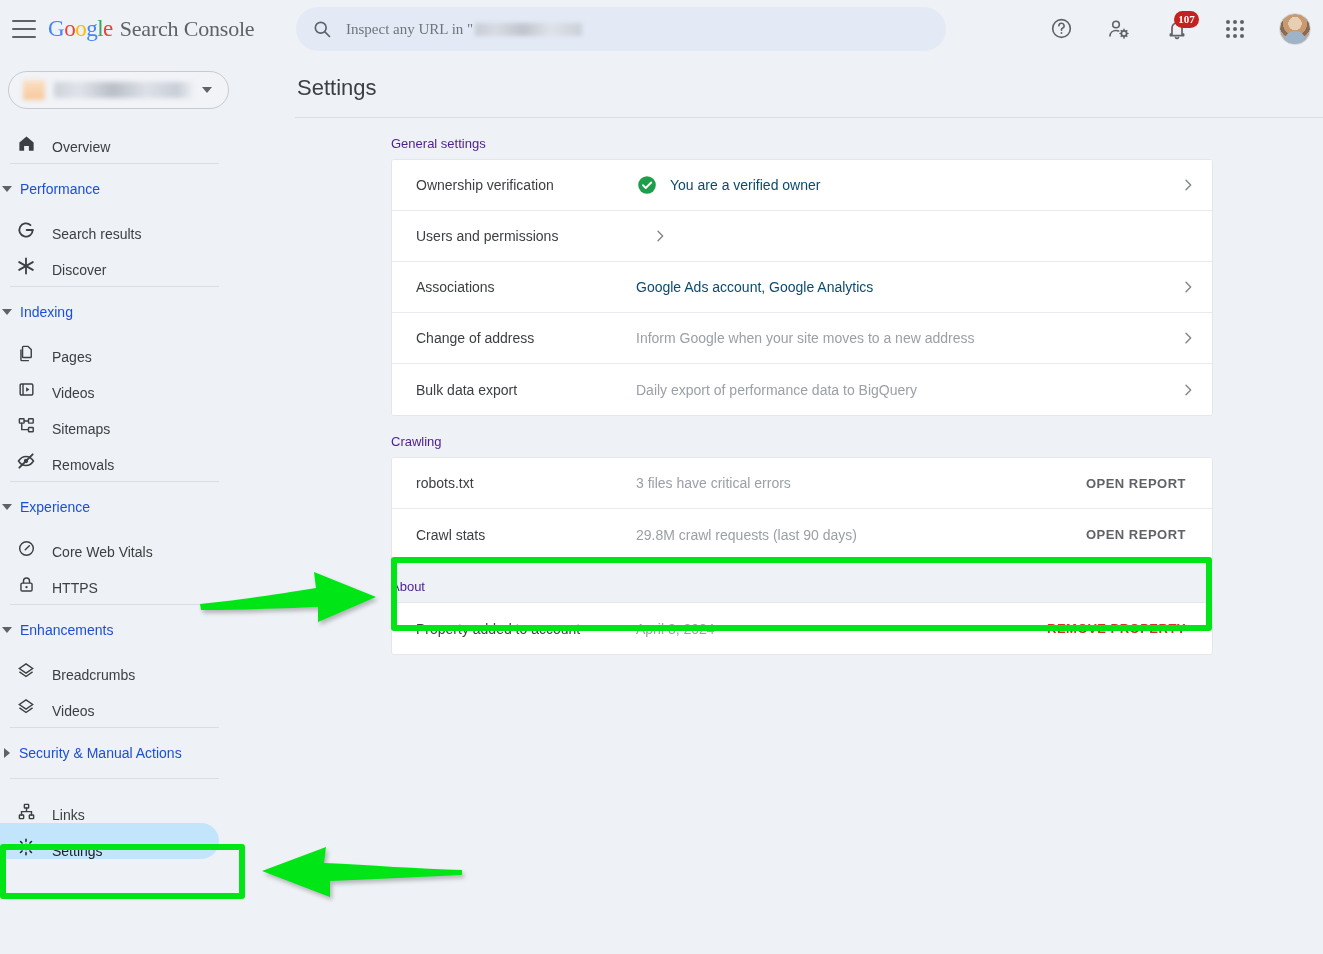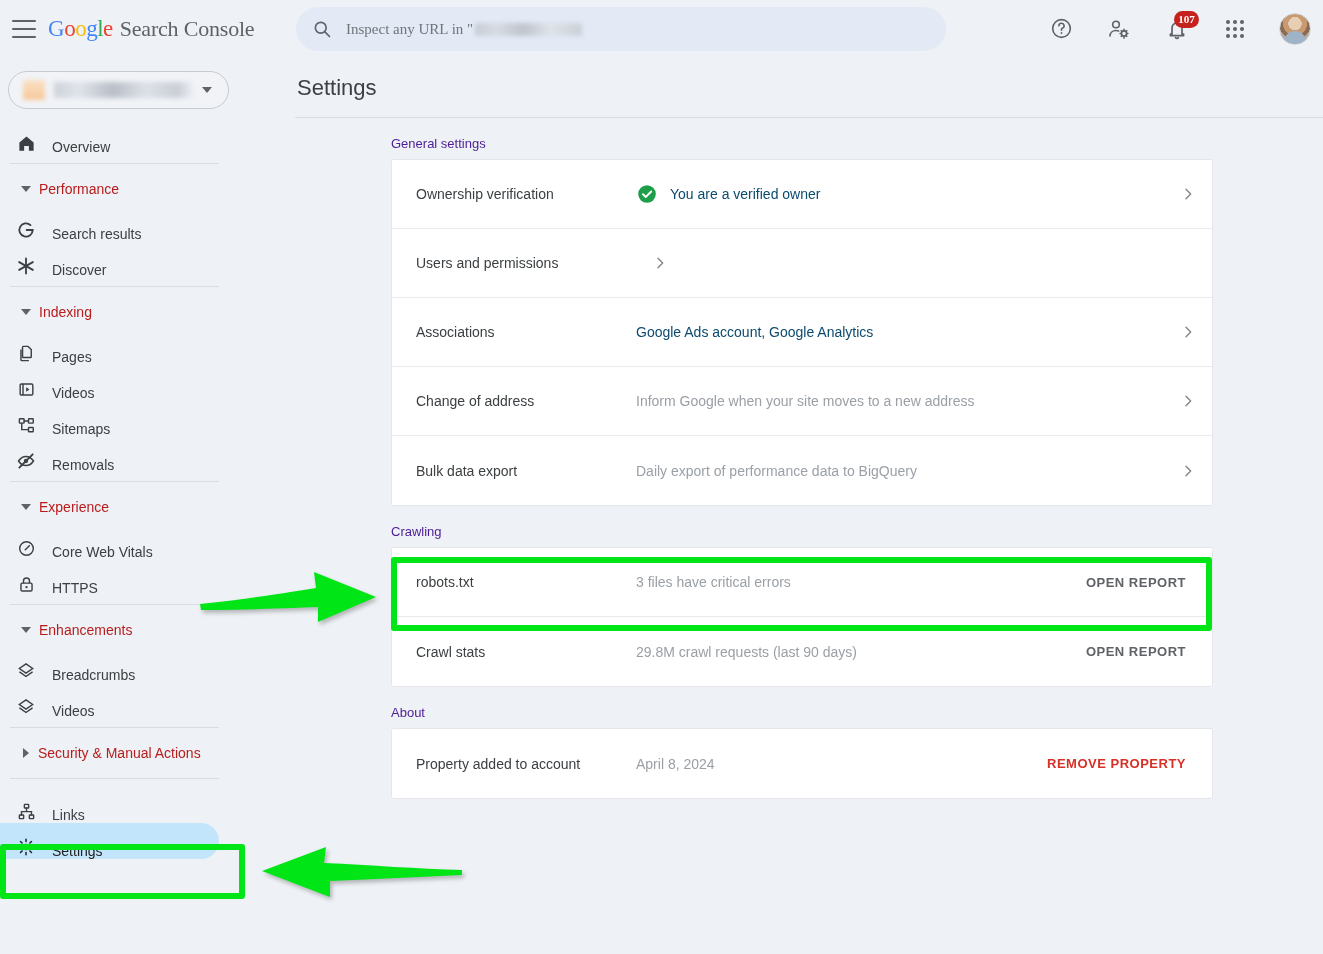--- a/index.html
+++ b/index.html
@@ -144,22 +144,22 @@
   .nav-ico {
     width: 24px; height: 24px; margin-right: 14px;
     display: flex; align-items: center; justify-content: center;
     flex: 0 0 24px;
   }
   .nav-label { font-size: 14px; color: #3c4043; white-space: nowrap; }
   .nav-item.active .nav-label { color: #202124; }
 
   .group-head {
     display: flex; align-items: center;
-    height: 34px; padding-left: 19px;
-    font-size: 14px; color: #b91c1c;
+    height: 34px; padding-left: 0;
+    font-size: 14px; color: #1d4ed8;
     cursor: pointer;
   }
   .tri {
     width: 0; height: 0; margin-right: 8px; margin-left: 2px;
     border-left: 5px solid transparent; border-right: 5px solid transparent;
     border-top: 6px solid #5f6368;
   }
   .tri.collapsed {
     border-top: 5px solid transparent; border-bottom: 5px solid transparent;
     border-left: 6px solid #5f6368; border-right: 0;
@@ -187,21 +187,21 @@
   }
   .card {
     margin-left: 154px; width: 822px;
     background: #fff;
     border: 1px solid #e4e6ea;
     border-radius: 3px;
     overflow: hidden;
   }
   .row {
     display: flex; align-items: center;
-    height: 69px; padding: 0 0 0 24px;
+    height: 51px; padding: 0 0 0 24px;
     border-bottom: 1px solid #e8eaed;
     cursor: pointer; background: #fff;
   }
   .row:last-child { border-bottom: none; }
   .row-label {
     font-size: 14px; color: #3c4043;
     width: 220px; flex: 0 0 220px;
   }
   .row-value {
     font-size: 14px; color: #0c4a6e;

